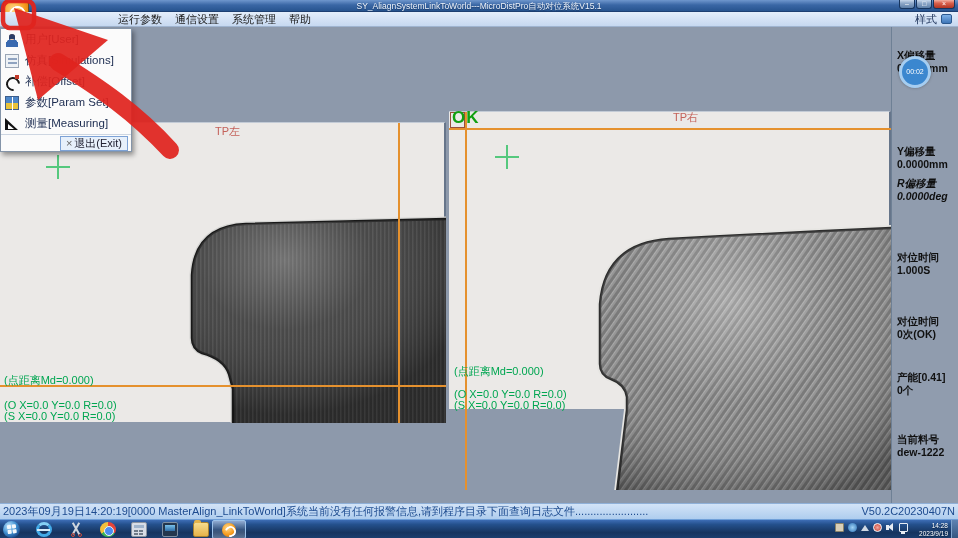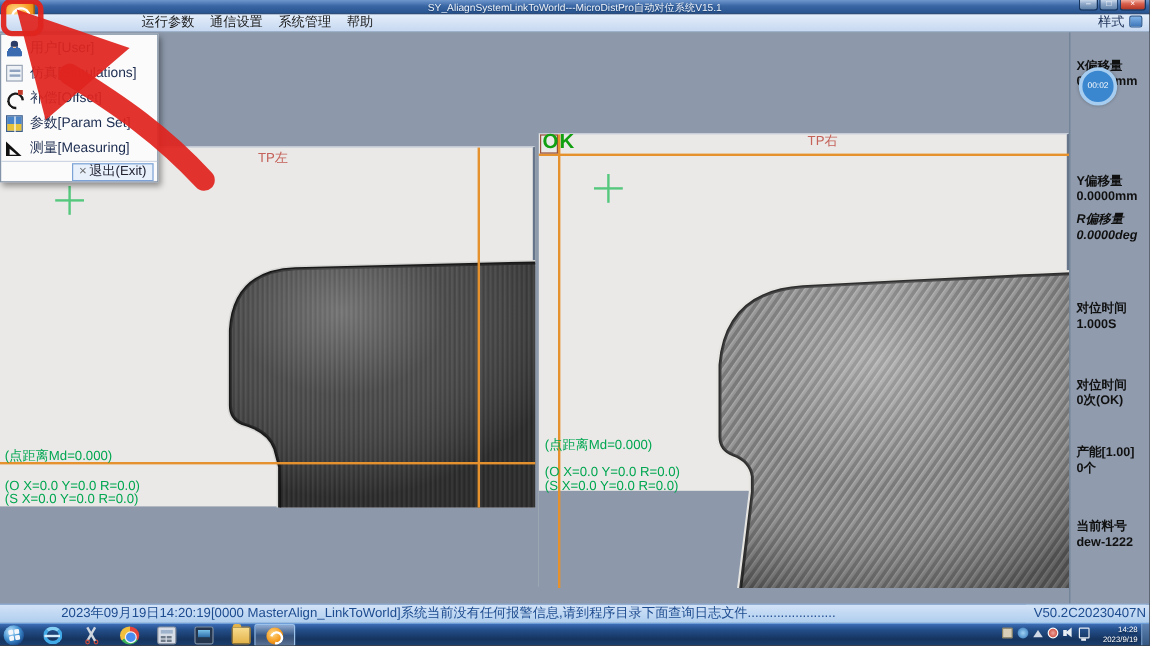--- a/index.html
+++ b/index.html
@@ -84,21 +84,21 @@
 
   
   .timer { position:absolute; left:899px; top:56px; width:32px; height:32px; z-index:45;
     border-radius:50%; background:#3b87cf; border:3px solid #a6cdf0; box-shadow:0 0 3px rgba(0,0,0,.3);
     color:#fff; font-size:7px; line-height:26px; text-align:center; }
 
   
   .statusbar { position:absolute; left:0; top:503px; width:958px; height:16px;
     background:linear-gradient(#d3e3f7,#aecdee); border-top:1px solid #8fb0d8;
     font-size:11px; line-height:15px; color:#1d4b8f; white-space:nowrap; }
-  .statusbar .msg { position:absolute; left:3px; top:0;margin-left:48px; }
+  .statusbar .msg { position:absolute; left:3px; top:0; }
   .statusbar .ver { position:absolute; right:3px; top:0; padding-left:6px; background:linear-gradient(#d3e3f7,#aecdee); }
 
   
   .taskbar { position:absolute; left:0; top:519px; width:958px; height:19px;
     background:linear-gradient(#3d6db5,#24508c 25%,#16345f 70%,#1b3e6e);
     border-top:1px solid #6f9fd8; }
   .orb { position:absolute; left:3px; top:1px; width:17px; height:17px; border-radius:50%;
     background:radial-gradient(circle at 35% 30%, #bfe6ff, #3f8fd0 45%, #1c4f92 75%, #123a6e); }
   .orb:before{content:"";position:absolute;left:4px;top:4px;width:4px;height:4px;background:#f3f7fb;
     box-shadow:5px 0 0 #f3f7fb, 0 5px 0 #f3f7fb, 5px 5px 0 #f3f7fb; border-radius:1px; transform:rotate(-8deg);}
@@ -247,21 +247,21 @@
       </div>
       <div class="metric" style="top:224px;">
         <div>对位时间</div>
         <div>1.000S</div>
       </div>
       <div class="metric" style="top:288px;">
         <div>对位时间</div>
         <div>0次(OK)</div>
       </div>
       <div class="metric" style="top:344px;">
-        <div>产能[1.00]</div>
+        <div>产能[0.41]</div>
         <div>0个</div>
       </div>
       <div class="metric" style="top:406px;">
         <div>当前料号</div>
         <div>dew-1222</div>
       </div>
     </div>
   </div>
 
   <div class="popup">

